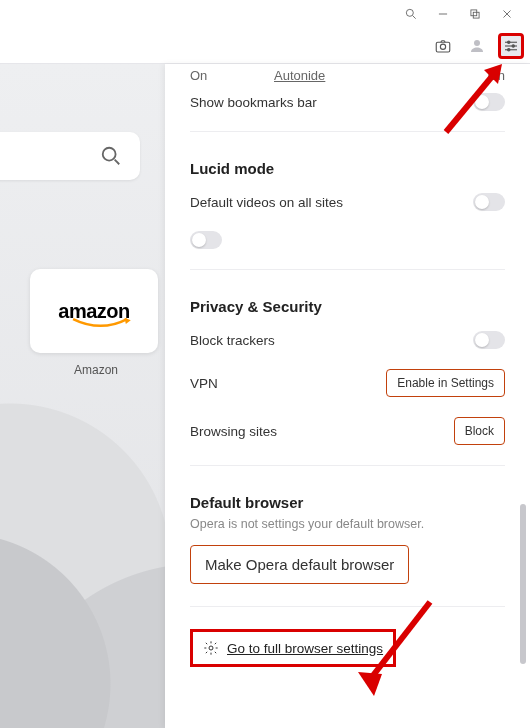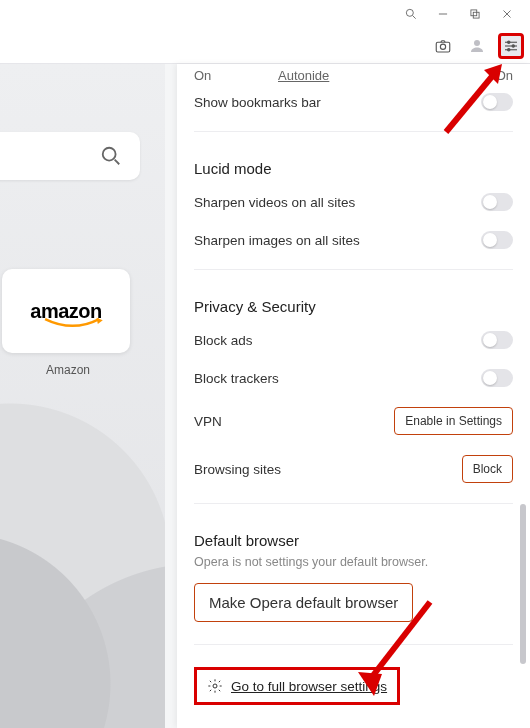--- a/index.html
+++ b/index.html
@@ -19,41 +19,41 @@
   
   .left-pane { position:absolute; left:0; top:64px; width:165px; height:664px; overflow:hidden; }
   .bg-wave { position:absolute; inset:0; background:
      radial-gradient(circle at -40px 620px, #c8c9cc 0 150px, transparent 151px),
      radial-gradient(circle at 200px 700px, #cfd0d3 0 200px, transparent 201px),
      radial-gradient(circle at 10px 500px, #dedfe1 0 160px, transparent 161px),
      linear-gradient(#eeeff1,#e2e3e6);
   }
   .search-box { position:absolute; top:68px; left:-20px; width:160px; height:48px; background:#fff; border-radius:10px; display:flex; align-items:center; justify-content:flex-end; padding-right:18px; box-shadow:0 1px 3px rgba(0,0,0,.08); }
   .search-box svg { width:22px; height:22px; stroke:#666; stroke-width:2; fill:none; }
-  .tile { position:absolute; top:205px; left:2px; width:132px; }
+  .tile { position:absolute; top:205px; left:30px; width:132px; }
   .tile-card { width:128px; height:84px; background:#fff; border-radius:10px; display:flex; align-items:center; justify-content:center; box-shadow:0 1px 4px rgba(0,0,0,.1); }
   .amazon-word { font-size:20px; font-weight:900; letter-spacing:-0.5px; color:#000; position:relative; }
   .amazon-smile { position:absolute; left:12px; bottom:-8px; width:62px; height:14px; }
   .amazon-smile svg { width:100%; height:100%; }
   .tile-label { text-align:center; font-size:12px; color:#555; margin-top:10px; }
   
   
-  .panel { position:absolute; left:165px; top:64px; right:0; bottom:0; background:#fff; overflow:hidden; padding:0 17px; box-shadow:-2px 0 6px rgba(0,0,0,.06);margin-left:12px; }
+  .panel { position:absolute; left:165px; top:64px; right:0; bottom:0; background:#fff; overflow:hidden; padding:0 25px; box-shadow:-2px 0 6px rgba(0,0,0,.06); }
   .panel .scrollbar { position:absolute; right:4px; top:440px; width:6px; height:160px; background:#c7c7cc; border-radius:3px; }
   
   .row-3 { display:flex; font-size:13px; color:#666; margin-top:4px; }
   .row-3 span:nth-child(1){flex:0 0 84px;}
   .row-3 span:nth-child(2){flex:1; text-align:left;text-decoration:underline;}
   .row-3 span:nth-child(3){flex:0 0 40px; text-align:right;}
   
   .item { display:flex; align-items:center; justify-content:space-between; font-size:13.5px; color:#333; padding:10px 0; }
   .toggle { width:32px; height:18px; background:#e4e4e8; border-radius:9px; position:relative; }
   .toggle::after { content:""; position:absolute; left:2px; top:2px; width:14px; height:14px; background:#fff; border-radius:50%; box-shadow:0 1px 2px rgba(0,0,0,.2); }
   
-  .section-title { font-size:15px; font-weight:400; color:#222; margin-top:28px; margin-bottom:6px; }
+  .section-title { font-size:15px; font-weight:700; color:#222; margin-top:28px; margin-bottom:6px; }
   .section-sub { font-size:12.5px; color:#888; margin-bottom:14px; }
   .divider { height:1px; background:#ededf0; margin-top:10px; }
   
   .btn-outline { border:1px solid #c2410c; background:#fff; font-size:12px; color:#333; padding:6px 10px; border-radius:4px; }
   .btn-outline.big { font-size:15px; padding:10px 14px; }
   
   .footer-link { display:flex; align-items:center; gap:8px; font-size:13.5px; text-decoration:underline; color:#222; border:3px solid #d90000; padding:8px 10px; margin-top:22px; width:fit-content;}
   .footer-link svg { width:16px; height:16px; stroke:#333; stroke-width:1.5; fill:none; }
   
   
@@ -147,34 +147,29 @@
   </div>
 
   <div class="item">
     <span>Show bookmarks bar</span>
     <div class="toggle"></div>
   </div>
   <div class="divider"></div>
 
   <div class="section-title">Lucid mode</div>
   <div class="item">
-    <span>Sharpen videos on all sites</span>
-    <div class="toggle"></div>
-  </div>
-  <div class="item">
-    <span>Sharpen images on all sites</span>
+    <span>Default videos on all sites</span>
+    <div class="toggle"></div>
+  </div>
+  <div class="item">
     <div class="toggle"></div>
   </div>
   <div class="divider"></div>
 
   <div class="section-title">Privacy &amp; Security</div>
-  <div class="item">
-    <span>Block ads</span>
-    <div class="toggle"></div>
-  </div>
   <div class="item">
     <span>Block trackers</span>
     <div class="toggle"></div>
   </div>
   <div class="item">
     <span>VPN</span>
     <button class="btn-outline">Enable in Settings</button>
   </div>
   <div class="item">
     <span>Browsing sites</span>

